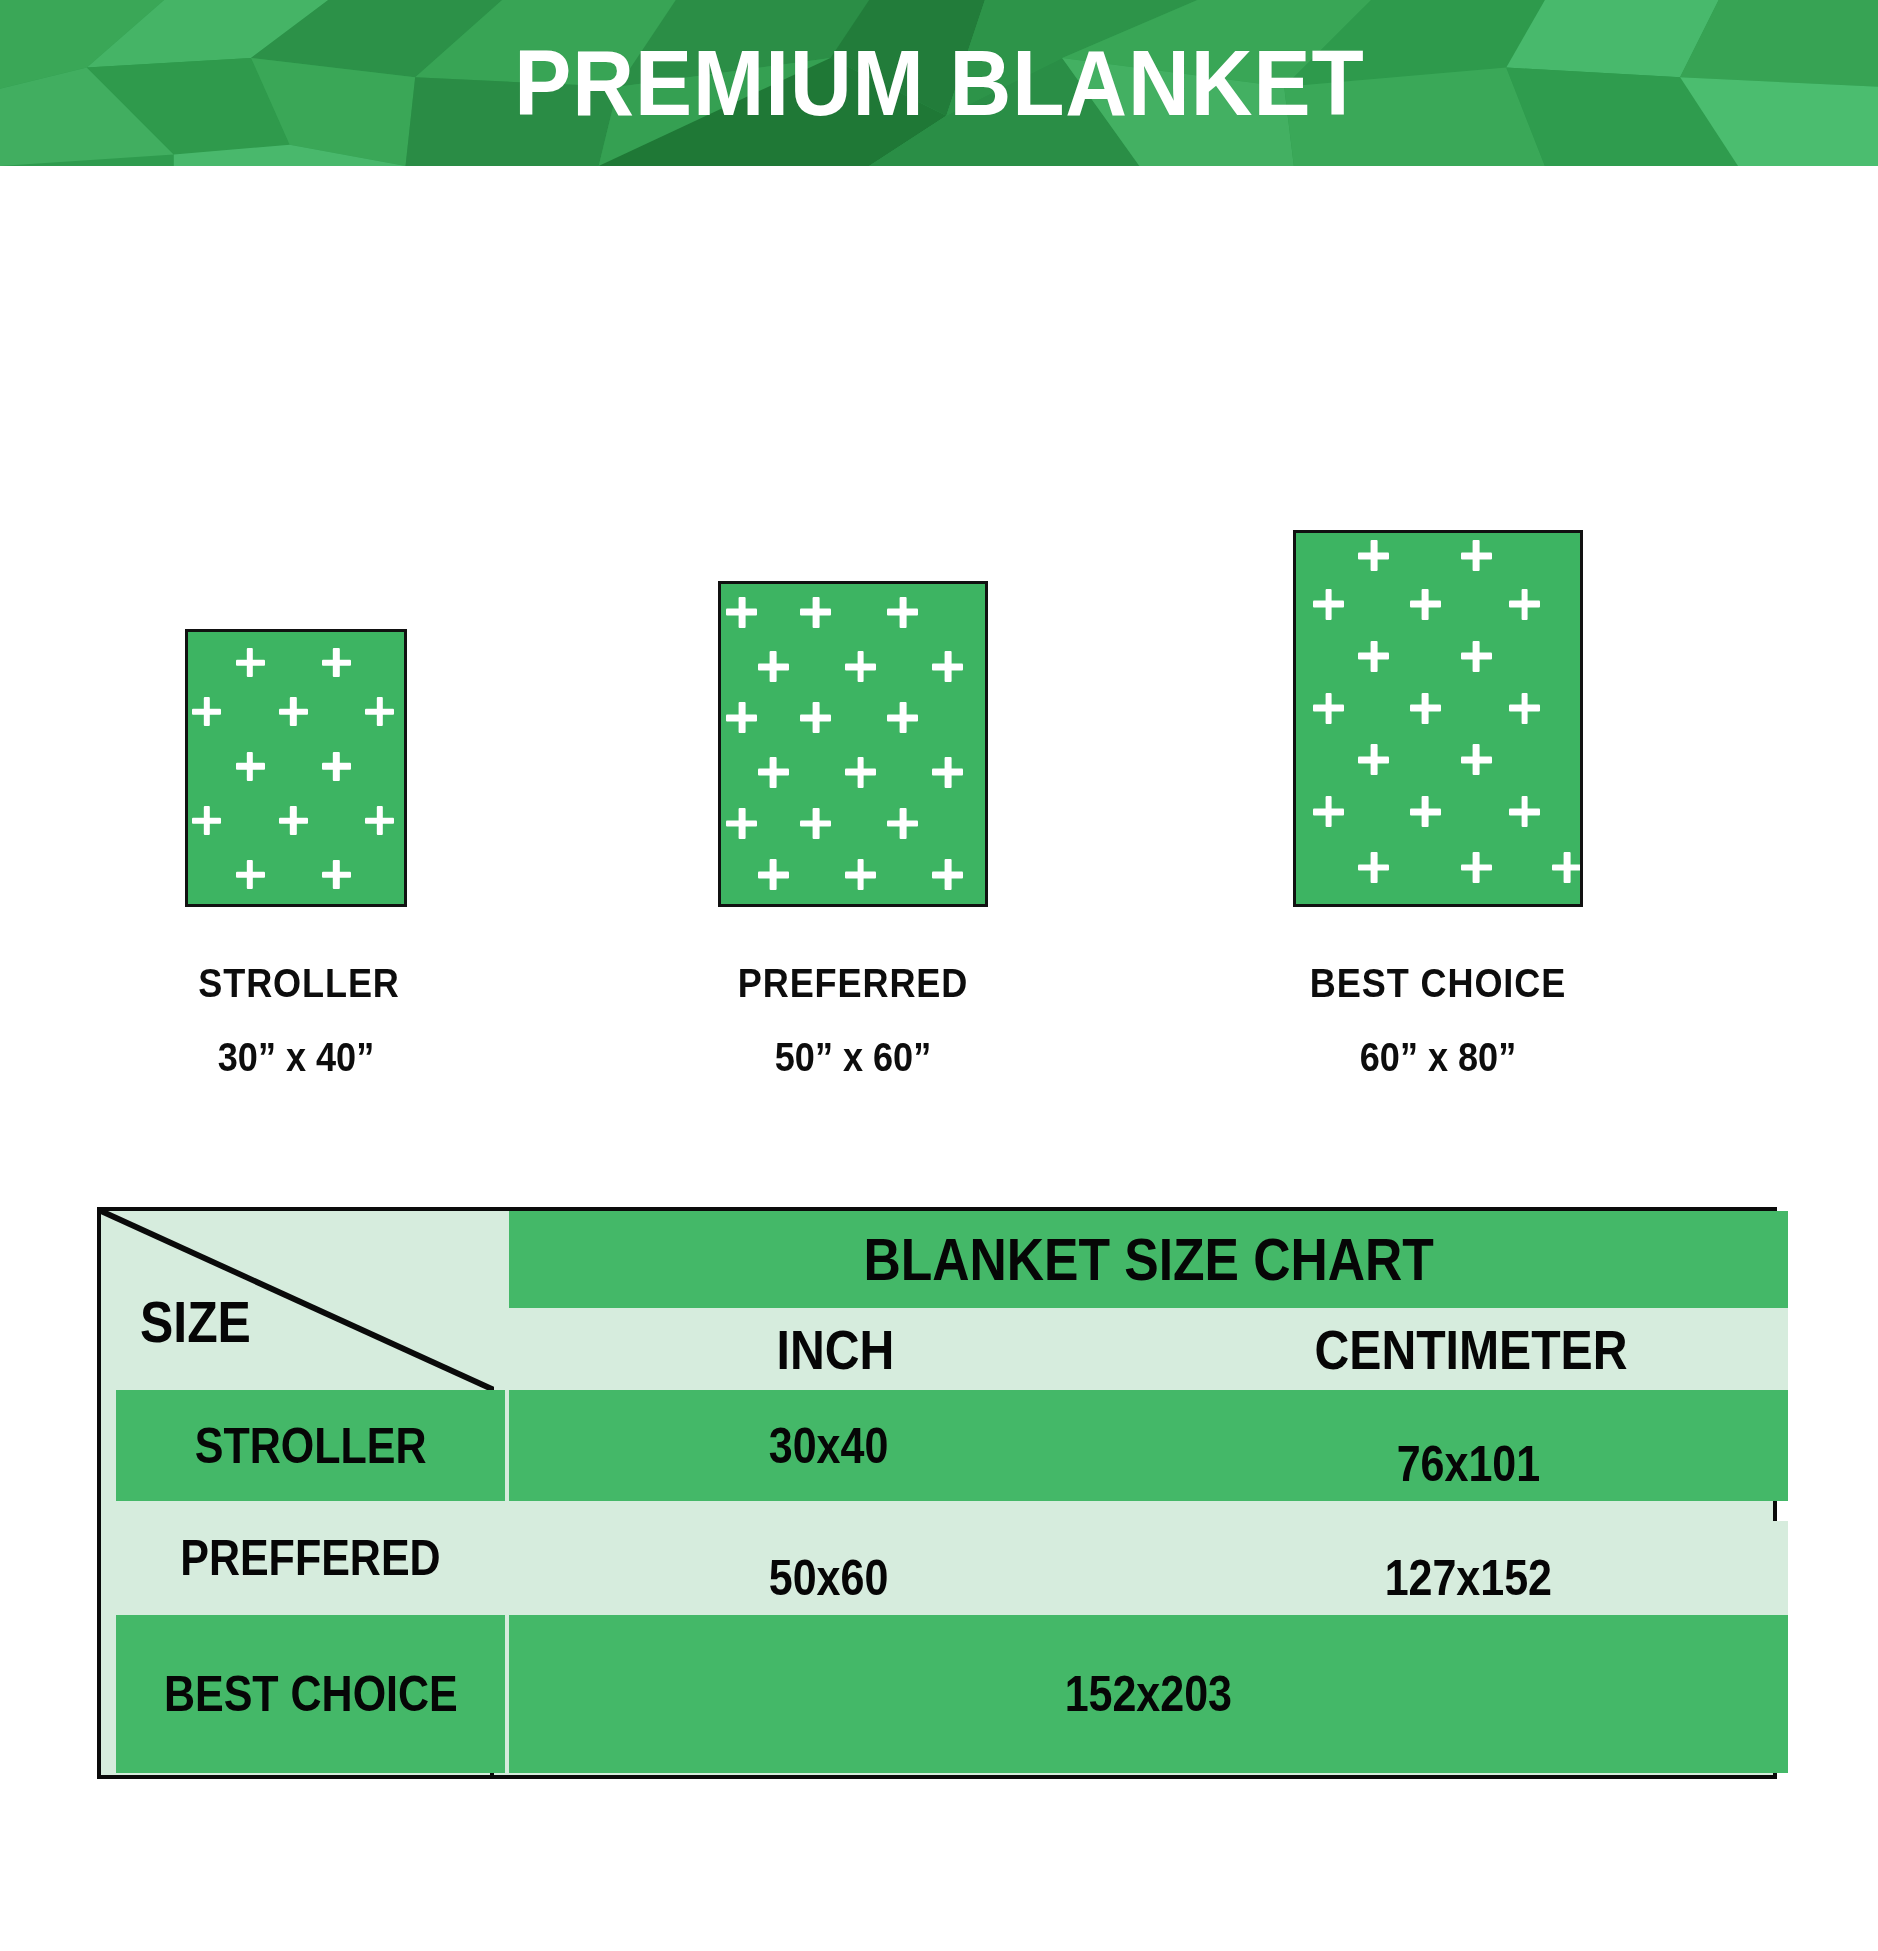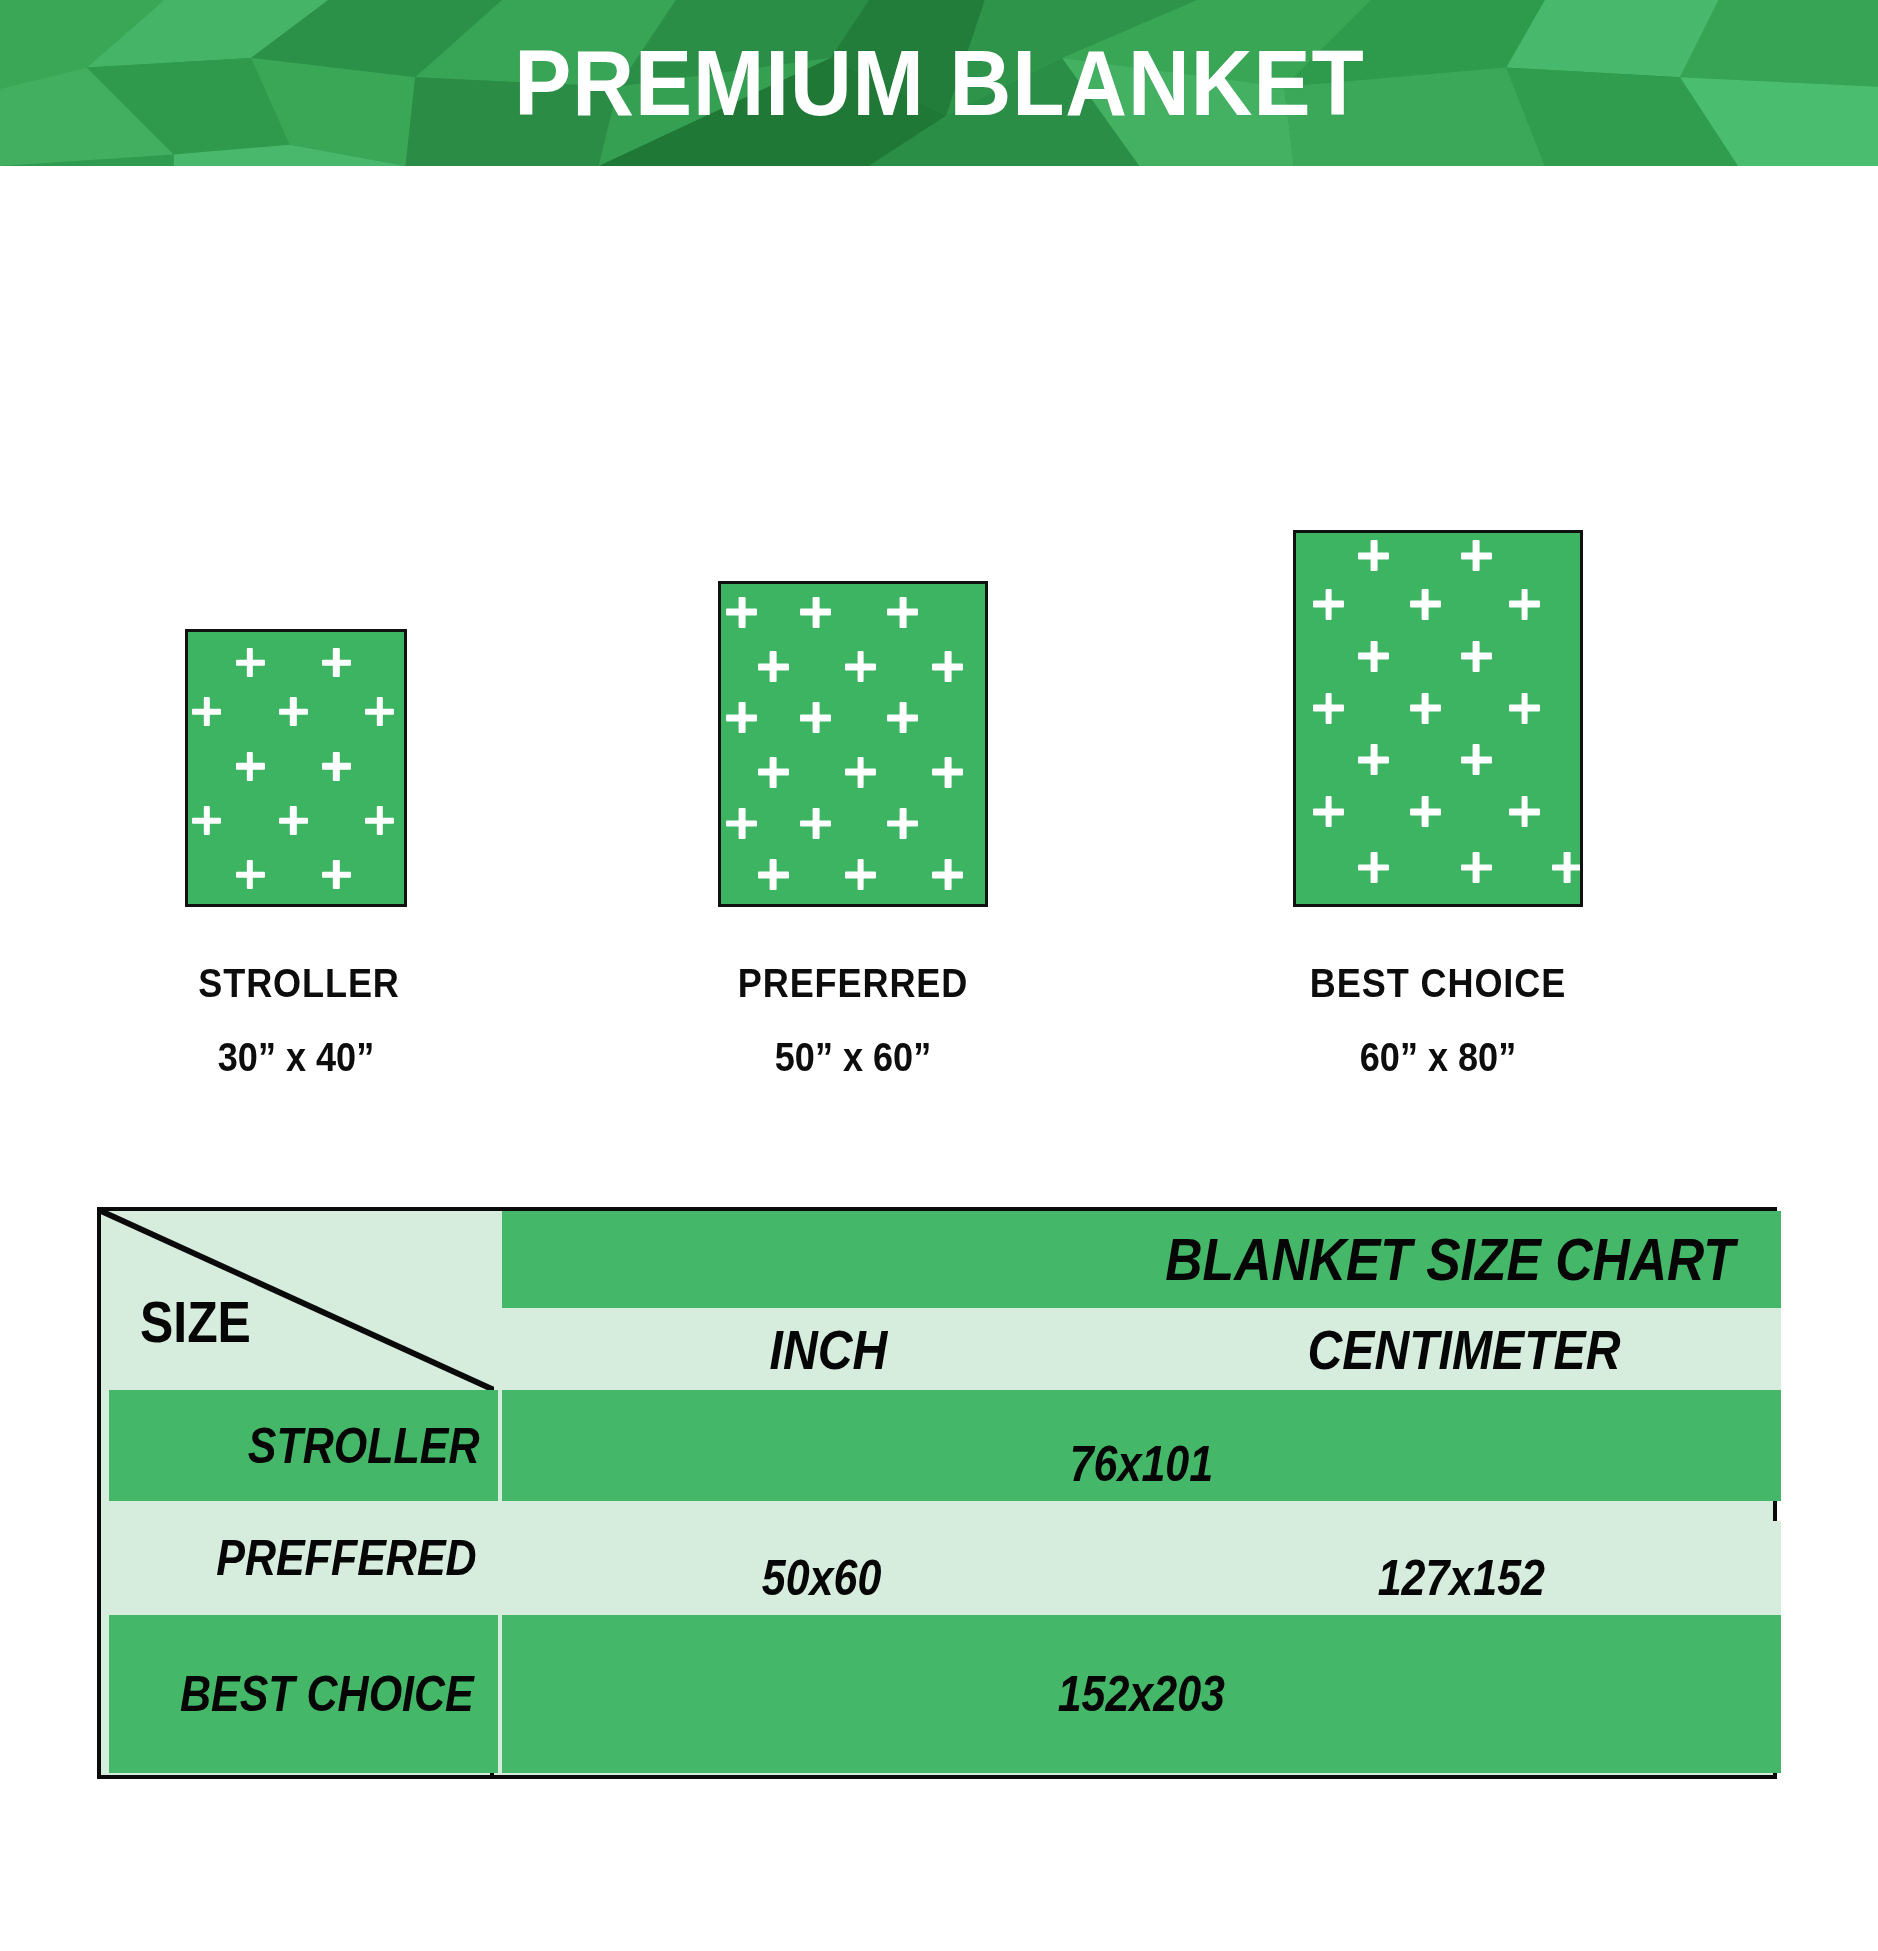--- a/index.html
+++ b/index.html
@@ -150,27 +150,26 @@
     left: 393px;
     top: 0;
     right: 0;
     height: 100%;
   }
   .lc { background: #d6ecdd; }  
   .dc { background: #44b868; }  
 
   .cell {
     position: absolute;
-    left: 8px;
+    left: 15px;
     width: 100%;
     display: flex;
     align-items: center;
-    justify-content: flex-end;
+    justify-content: center;
     box-sizing: border-box;
-    font-style: italic;
   }
   .cell-text {
     font-weight: bold;
     color: #060606;
     font-family: "Liberation Sans Narrow", "Liberation Sans", sans-serif;
     transform: scaleX(0.86);
     white-space: nowrap;
   }
   #size-corner-label {
     position: absolute;
@@ -334,20 +333,23 @@
             <span class="cell-text head-text">INCH</span>
           </span>
           <span style="flex:1;display:flex;align-items:center;justify-content:center;">
             <span class="cell-text head-text">CENTIMETER</span>
           </span>
         </span>
       </div>
 
       <div class="cell dc" style="top:179px; height:111px;">
         <span style="display:flex;width:100%;height:100%;">
+          <span style="flex:1;display:flex;align-items:center;justify-content:center;">
+            <span class="cell-text row-text">30x40</span>
+          </span>
           <span style="flex:1;display:flex;align-items:center;justify-content:center;margin-top:36px;">
             <span class="cell-text row-text">76x101</span>
           </span>
         </span>
       </div>
 
       <div class="cell lc" style="top:290px; height:114px;margin-top:20px;">
         <span style="display:flex;width:100%;height:100%;">
           <span style="flex:1;display:flex;align-items:center;justify-content:center;">
             <span class="cell-text row-text">50x60</span>

